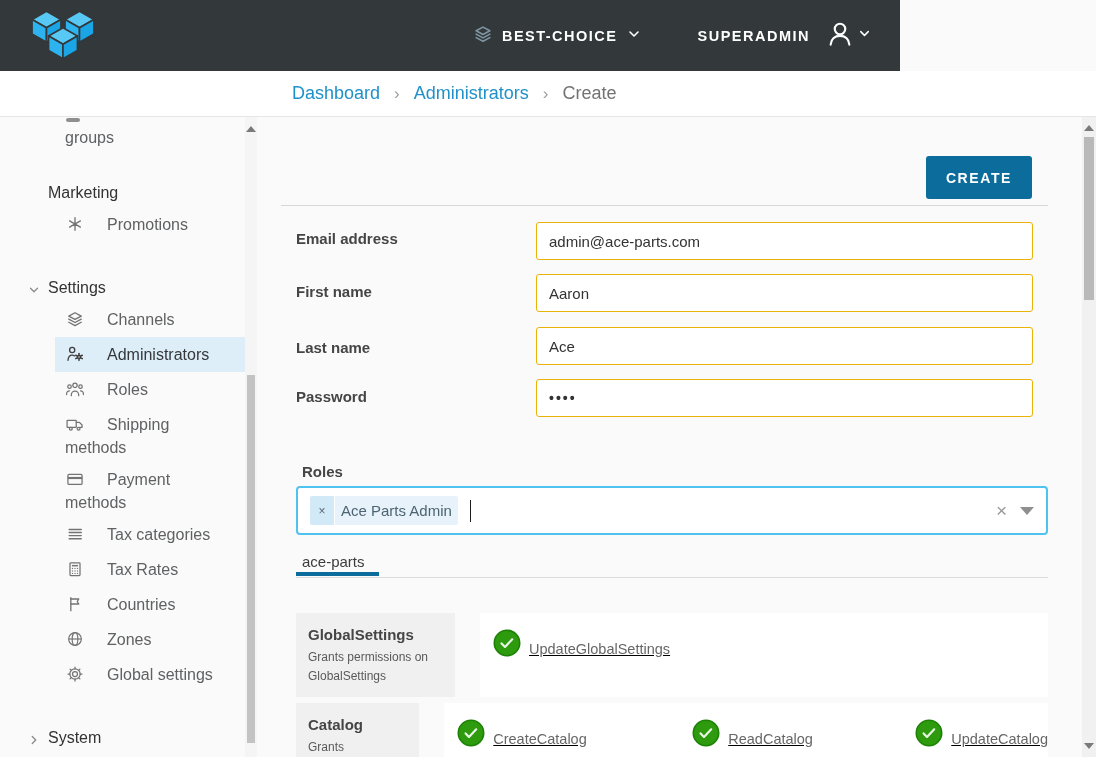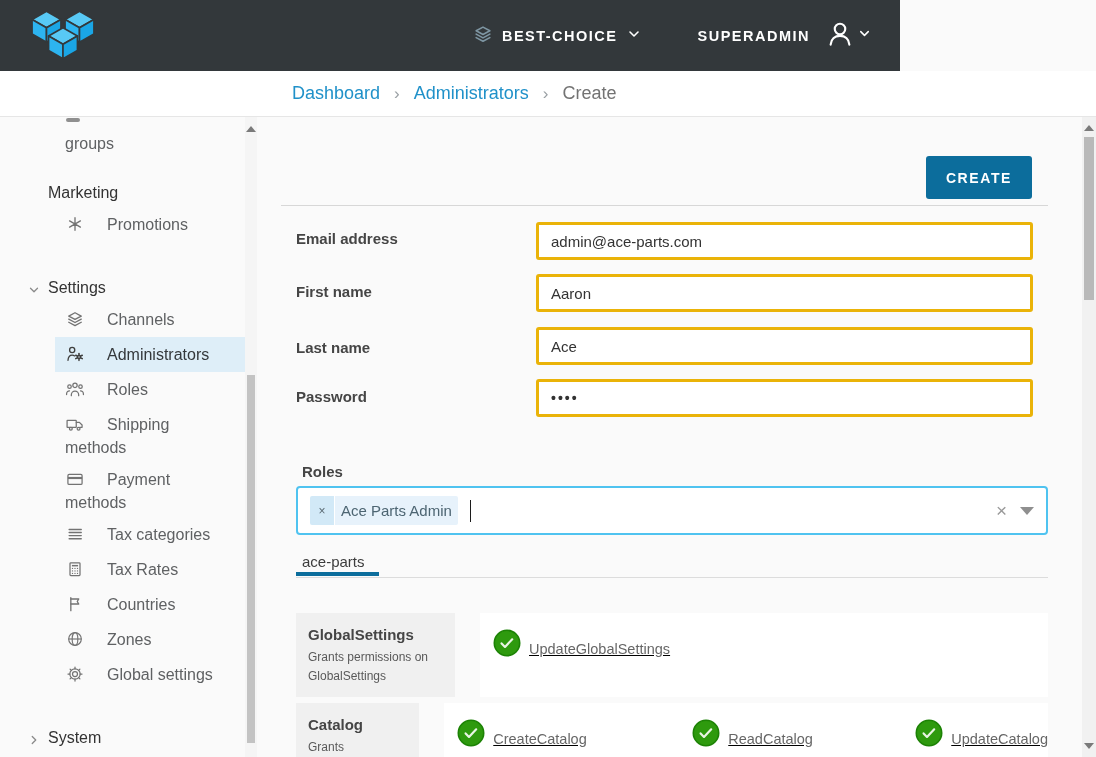--- a/index.html
+++ b/index.html
@@ -21,33 +21,33 @@
   
   .sidebar{position:absolute;left:0;top:117px;width:257px;height:640px;background:#fafafa;overflow:hidden;}
   .sheading{position:absolute;left:48px;font-size:16px;font-weight:500;color:#333;line-height:22px;}
   .sheading .chev{position:absolute;left:-21px;top:4px;}
   .sitem{position:absolute;left:55px;width:190px;padding:6px 0 6px 10px;font-size:16px;line-height:23px;
          color:#5f6163;cursor:pointer;box-sizing:border-box;}
   .sitem.wrap{width:172px;}
   .sitem.sel{background:#deeef8;color:#34383b;}
   .sicon{display:inline-block;width:20px;height:20px;vertical-align:-4px;margin-right:22px;}
   .clip-dash{position:absolute;left:66px;top:1px;width:14px;height:4px;background:#8f8f8f;border-radius:2px;}
-  .clip-label{position:absolute;left:65px;top:18px;font-size:16px;color:#5f6163;}
+  .clip-label{position:absolute;left:65px;top:12px;font-size:16px;color:#5f6163;}
   
   .sb-track{position:absolute;background:#f1f1f1;}
   .sb-thumb{position:absolute;background:#b9b9b9;}
   .tri-up{width:0;height:0;border-left:5px solid transparent;border-right:5px solid transparent;border-bottom:6px solid #7a7a7a;}
   .tri-down{width:0;height:0;border-left:5px solid transparent;border-right:5px solid transparent;border-top:6px solid #7a7a7a;}
   
   .main{position:absolute;left:257px;top:117px;width:825px;height:640px;background:#fafafa;}
   .create-btn{position:absolute;right:50px;top:39px;height:43px;padding:0 20px;background:#0c6d9c;color:#fff;
               border:none;border-radius:3px;font-family:inherit;font-size:14px;font-weight:bold;letter-spacing:1.6px;cursor:pointer;}
   .hdr-divider{position:absolute;left:24px;top:88px;width:767px;height:1px;background:#d7d7d7;}
   .f-label{position:absolute;left:39px;width:220px;font-size:15px;font-weight:600;color:#454545;}
-  .f-input{position:absolute;left:279px;width:497px;height:38px;box-sizing:border-box;border:3px solid #eab308;border-radius:3px;
+  .f-input{position:absolute;left:279px;width:497px;height:38px;box-sizing:border-box;border:1px solid #eab308;border-radius:3px;
            background:#fff;padding:0 12px;font-family:inherit;font-size:15px;color:#333;}
   .pwd{font-weight:bold;letter-spacing:2px;font-size:14px;}
   
   .roles-box{position:absolute;left:39px;top:369px;width:752px;height:49px;box-sizing:border-box;border:2px solid #4fc3f0;
              border-radius:4px;background:#fff;display:flex;align-items:center;padding:0 12px;}
   .chip{display:flex;align-items:stretch;height:29px;border-radius:2px;overflow:hidden;font-size:15px;}
   .chip-x{display:flex;align-items:center;justify-content:center;width:24px;background:#d2e9f7;color:#5b6b74;font-size:12px;cursor:pointer;}
   .chip-t{display:flex;align-items:center;padding:0 6px;background:#e7f2fb;color:#4d6572;border-left:1px solid #fff;}
   .caret{width:1.5px;height:22px;background:#1c1c1c;margin-left:12px;}
   .sel-right{margin-left:auto;display:flex;align-items:center;gap:13px;}

